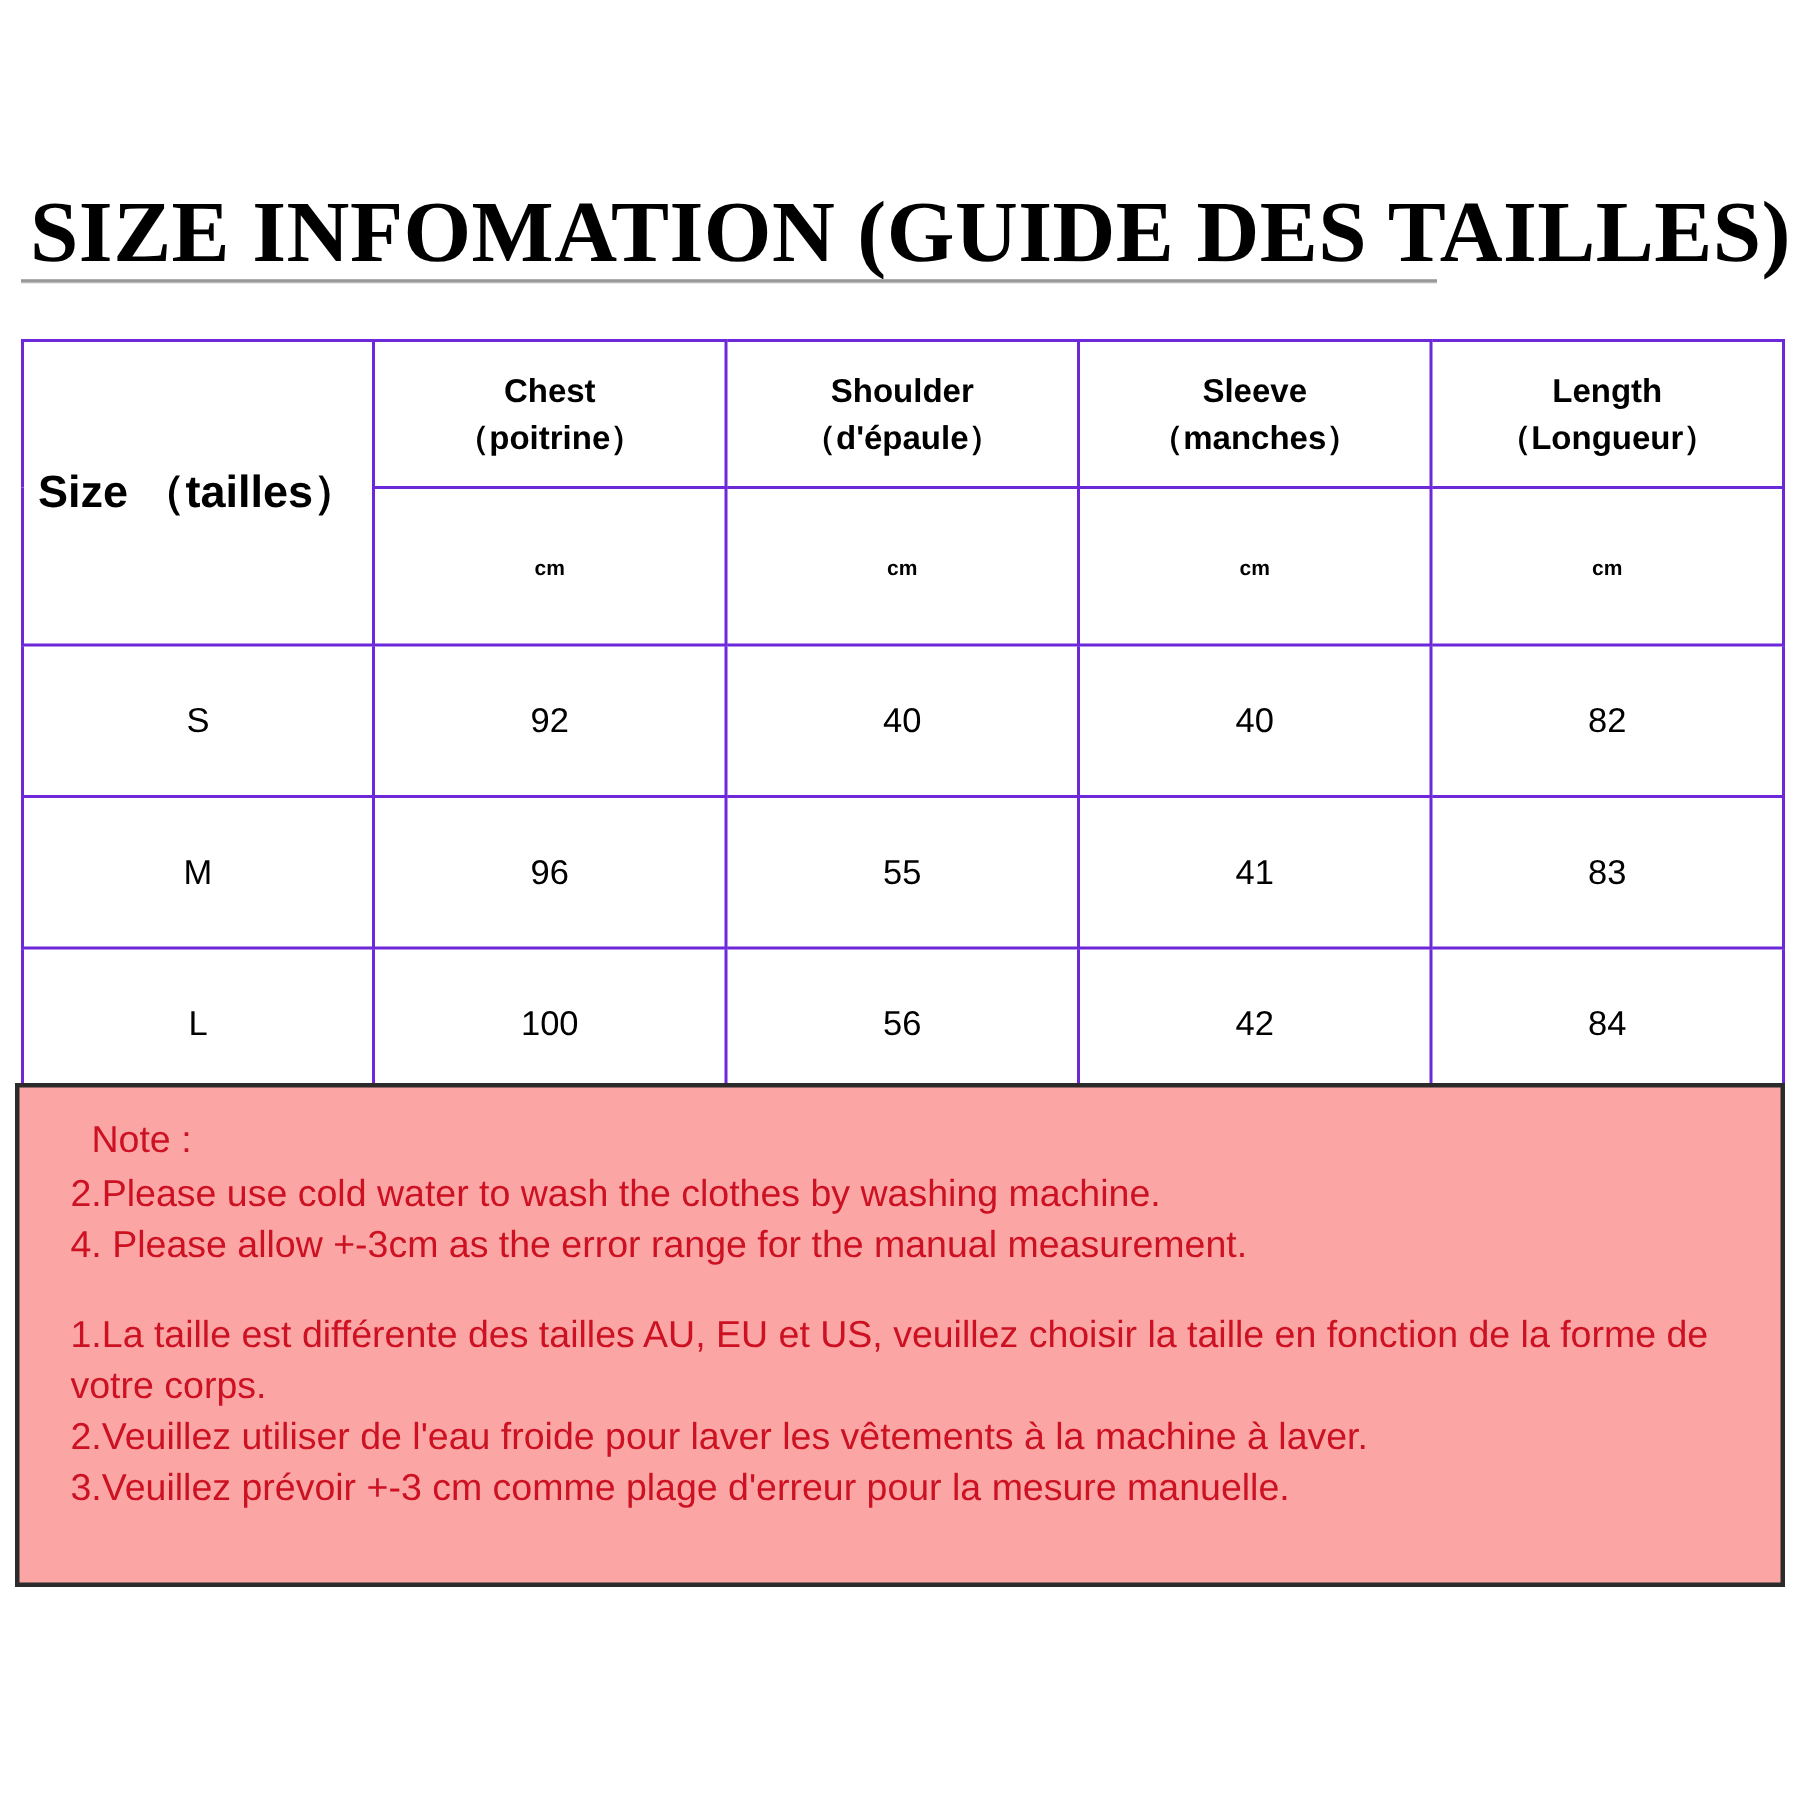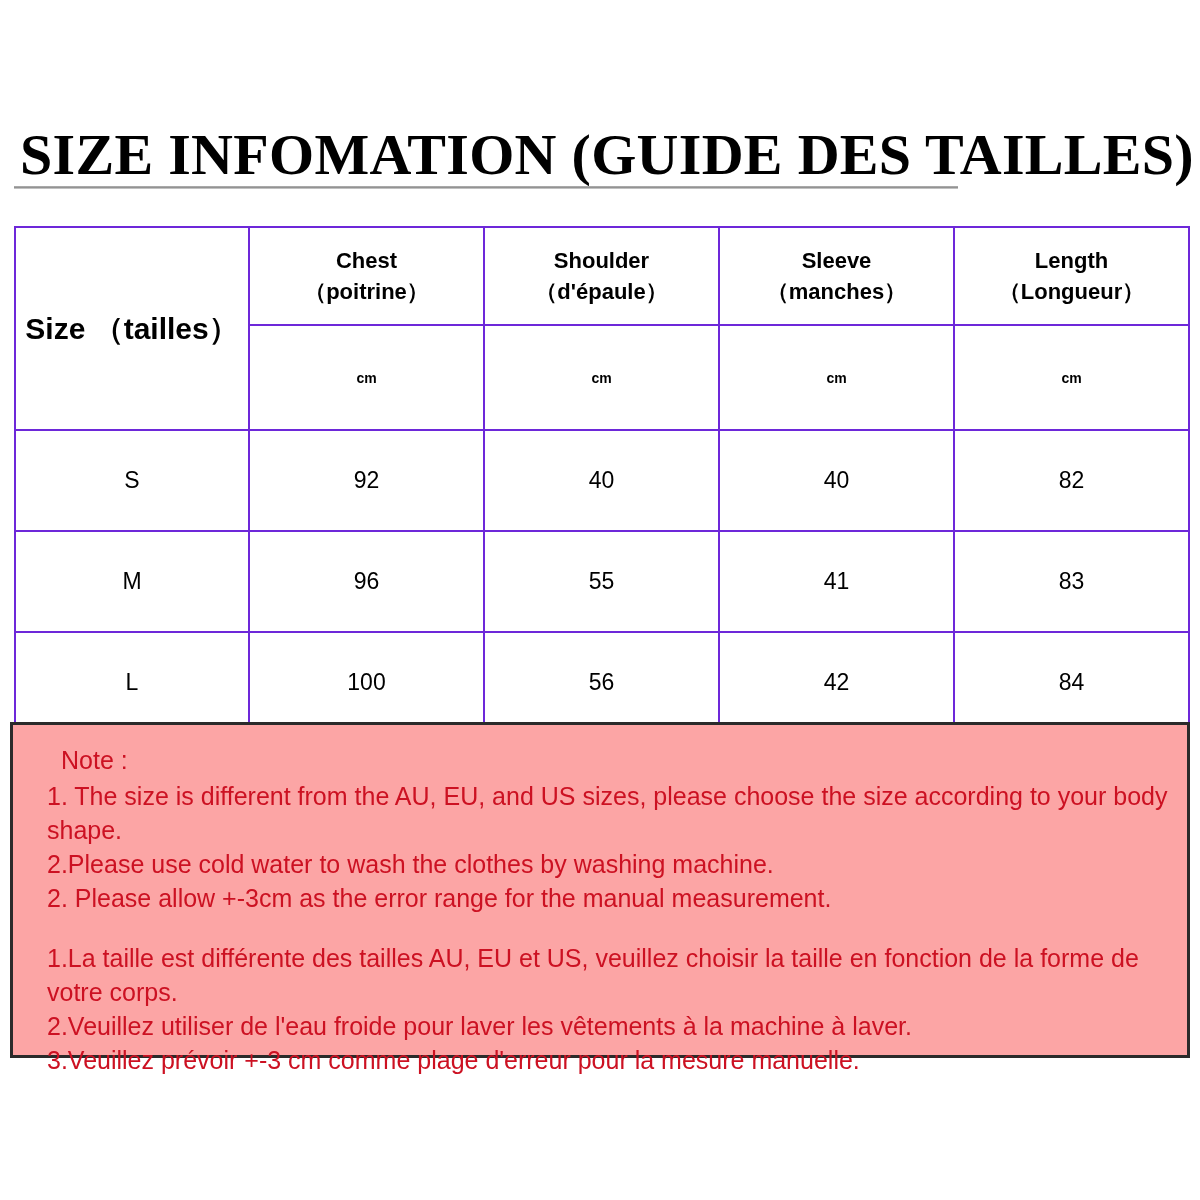--- a/index.html
+++ b/index.html
@@ -182,22 +182,21 @@
         <td>100</td>
         <td>56</td>
         <td>42</td>
         <td>84</td>
       </tr>
     </tbody>
   </table>
 
   <div class="notes">
     <p class="note-heading">Note :</p>
-    <p>1. The size is different from the AU, EU, and US sizes, please choose the size according to your body shape.</p>
     <p>2.Please use cold water to wash the clothes by washing machine.</p>
-    <p>2. Please allow +-3cm as the error range for the manual measurement.</p>
+    <p>4. Please allow +-3cm as the error range for the manual measurement.</p>
     <div class="gap"></div>
     <p>1.La taille est différente des tailles AU, EU et US, veuillez choisir la taille en fonction de la forme de votre corps.</p>
     <p>2.Veuillez utiliser de l'eau froide pour laver les vêtements à la machine à laver.</p>
     <p>3.Veuillez prévoir +-3 cm comme plage d'erreur pour la mesure manuelle.</p>
   </div>
 
 </div>
 
 </body></html>

